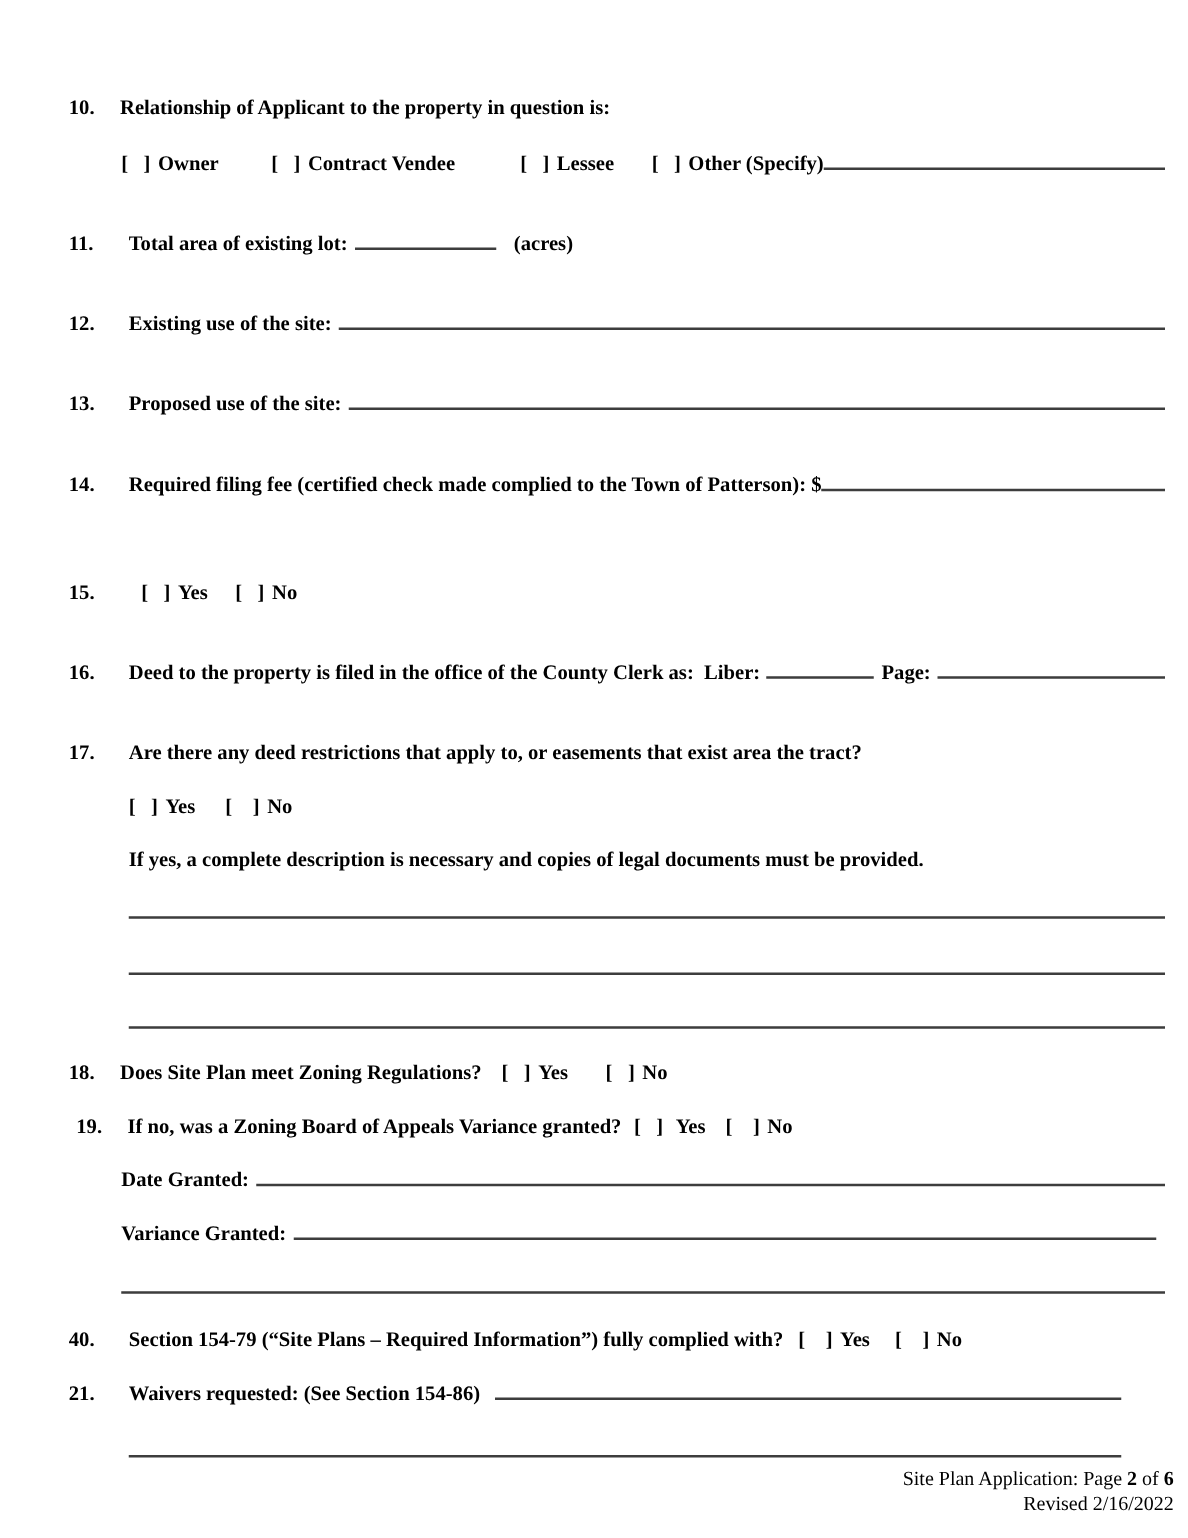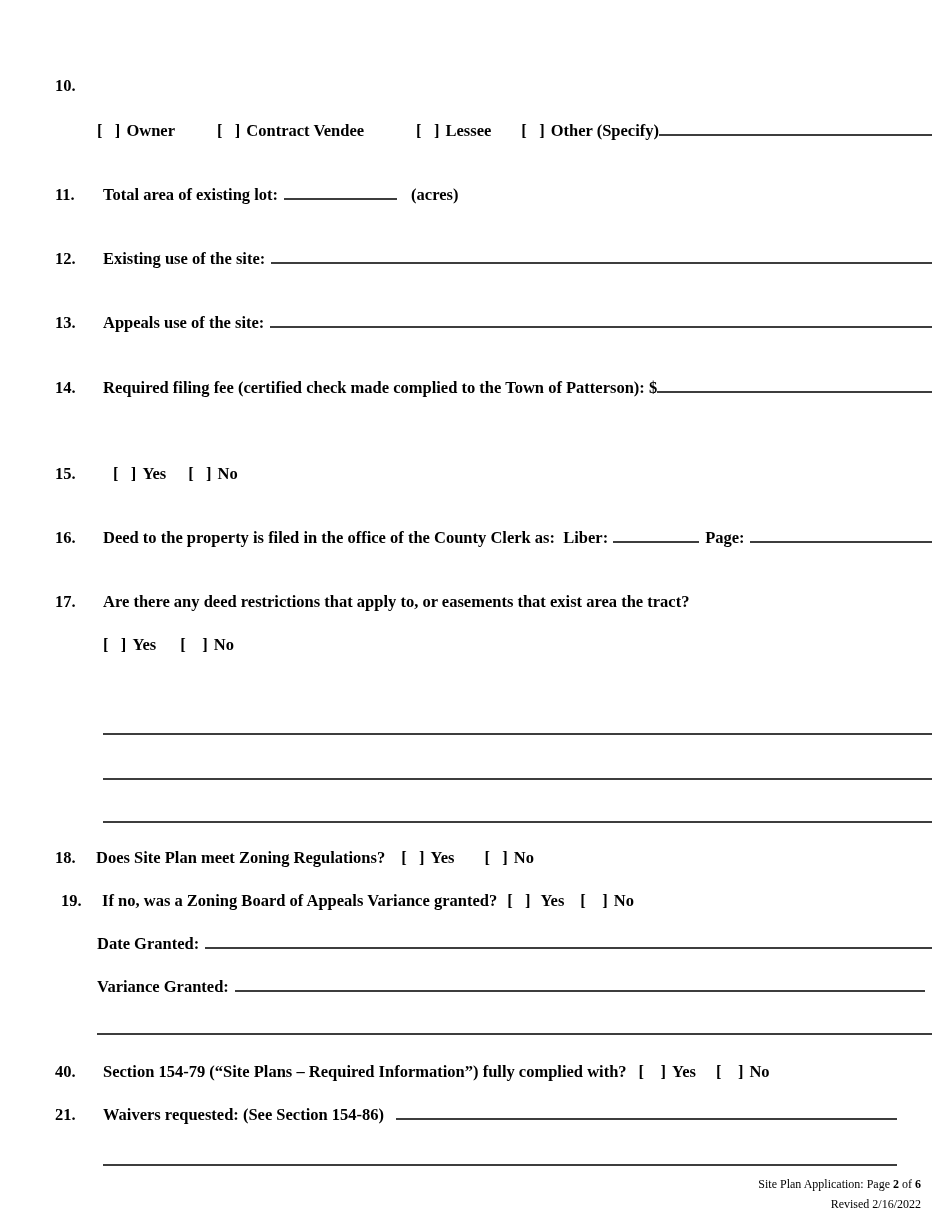--- a/index.html
+++ b/index.html
@@ -32,36 +32,37 @@
   }
   .u {
     flex: 0 0 auto;
     height: 0;
     border-bottom: 2px solid #3d3d3d;
   }
   .opt { display: inline-flex; align-items: baseline; gap: 6px; }
   .footer {
     position: absolute;
     top: 1174px;
-    right: 71px;
+    right: 53px;
     font-weight: normal;
-    font-size: 12px;
+    font-size: 16px;
     line-height: 20px;
     text-align: right;
   }
   .frow { display: flex; justify-content: flex-end; }
   .footer .b { font-weight: bold; }
 </style>
 </head>
 <body>
 
 <div class="page">
 
   <div class="row" style="top:75px;left:55px;right:60px">
     <span class="num n41">10.</span>
+    <span class="pre">Relationship of Applicant to the property in question is:</span>
   </div>
   <div class="row" style="top:120px;left:97px;right:60px">
     <span class="opt">
         <span class="pre">[   ]</span>
         <span class="pre">Owner</span>
       </span>
     <span class="opt" style="margin-left:42px">
         <span class="pre">[   ]</span>
         <span class="pre">Contract Vendee</span>
       </span>
@@ -84,21 +85,21 @@
   </div>
 
   <div class="row" style="top:248px;left:55px;right:60px">
     <span class="num">12.</span>
     <span class="pre">Existing use of the site:</span>
     <span class="fill" style="margin-left:6px"></span>
   </div>
 
   <div class="row" style="top:312px;left:55px;right:60px">
     <span class="num">13.</span>
-    <span class="pre">Appeals use of the site:</span>
+    <span class="pre">Proposed use of the site:</span>
     <span class="fill" style="margin-left:6px"></span>
   </div>
 
   <div class="row" style="top:377px;left:55px;right:60px">
     <span class="num">14.</span>
     <span class="pre">Required filing fee (certified check made complied to the Town of Patterson): $</span>
     <span class="fill"></span>
   </div>
 
   <div class="row" style="top:463px;left:55px;right:60px">
@@ -127,20 +128,23 @@
   </div>
   <div class="row" style="top:634px;left:103px">
     <span class="opt">
         <span class="pre">[   ]</span>
         <span class="pre">Yes</span>
       </span>
     <span class="opt" style="margin-left:24px">
         <span class="pre">[    ]</span>
         <span class="pre">No</span>
       </span>
+  </div>
+  <div class="row" style="top:677px;left:103px">
+    <span class="pre">If yes, a complete description is necessary and copies of legal documents must be provided.</span>
   </div>
   <div class="row" style="top:733px;left:103px;right:60px">
     <span class="fill"></span>
   </div>
   <div class="row" style="top:778px;left:103px;right:60px">
     <span class="fill"></span>
   </div>
   <div class="row" style="top:821px;left:103px;right:60px">
     <span class="fill"></span>
   </div>

